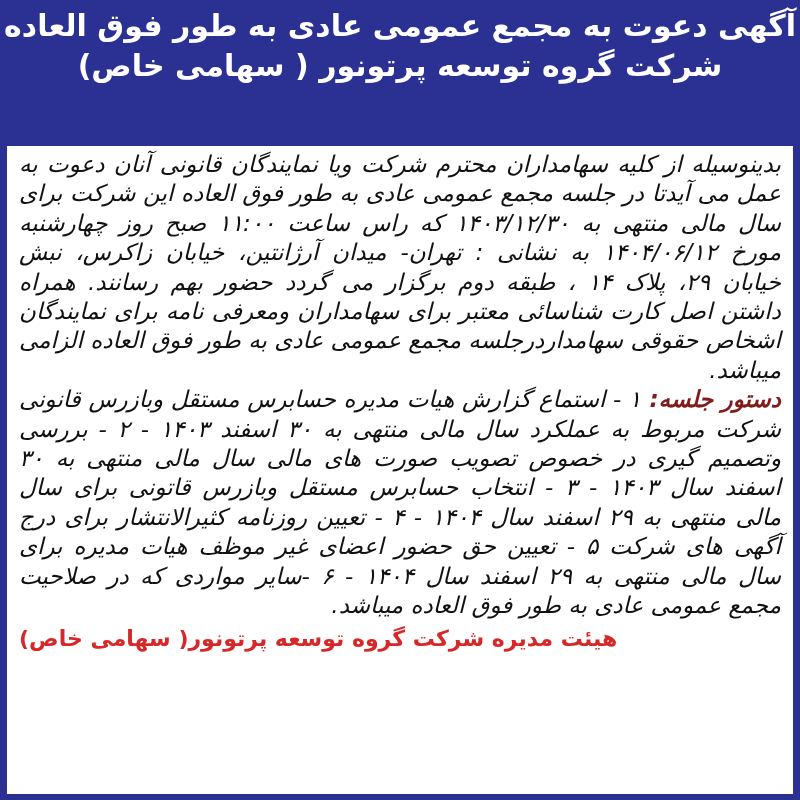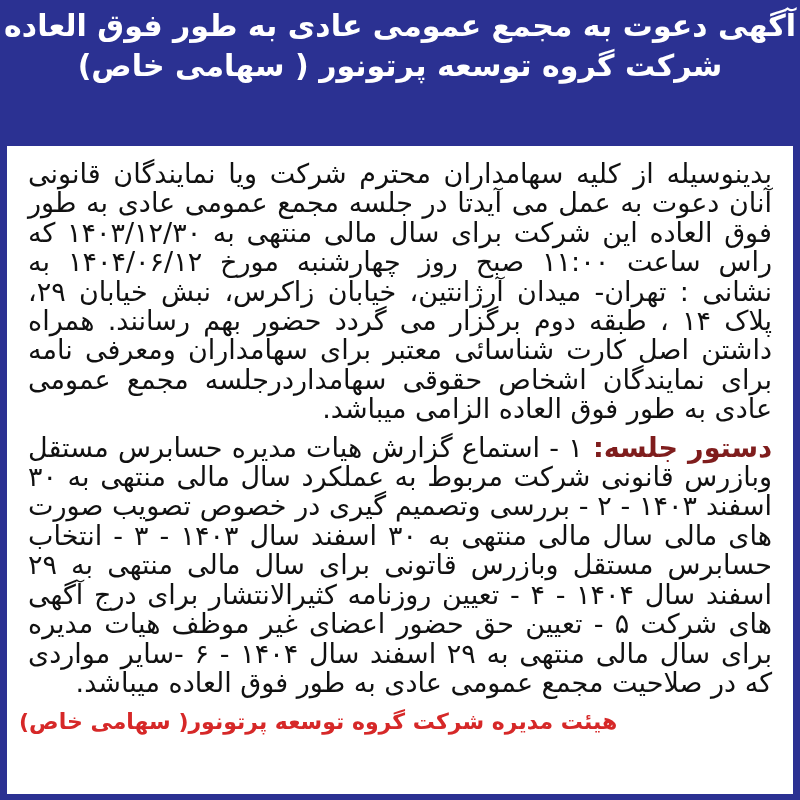--- a/index.html
+++ b/index.html
@@ -25,22 +25,22 @@
     color: #ffe300; font-weight: bold;
     font-size: 27px; line-height: 40px; margin: 2px 0 0 0;
     white-space: nowrap;
   }
   .body-box {
     position: absolute; left: 7px; right: 7px; top: 146px; bottom: 6px;
     background: #ffffff; box-sizing: border-box;
     padding: 4px 12px 0 12px; direction: rtl;
   }
   .para {
-    font-size: 27px; line-height: 29.4px; color: #111;
-    text-align: justify; text-align-last: right; margin: 9px;
+    font-size: 23px; line-height: 29.4px; color: #111;
+    text-align: justify; text-align-last: right; margin: 0; font-style: italic;
   }
   .agenda-label { color: #7f1d1d; font-weight: bold; }
   .signature {
     color: #d62828; font-weight: bold; font-size: 22px;
     line-height: 32px; text-align: left; margin-top: 2px;
   }
 </style>
 </head>
 <body>
 

